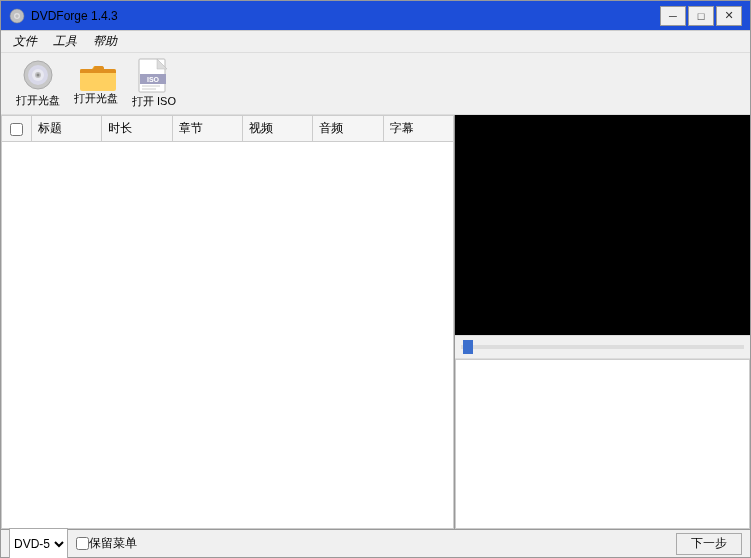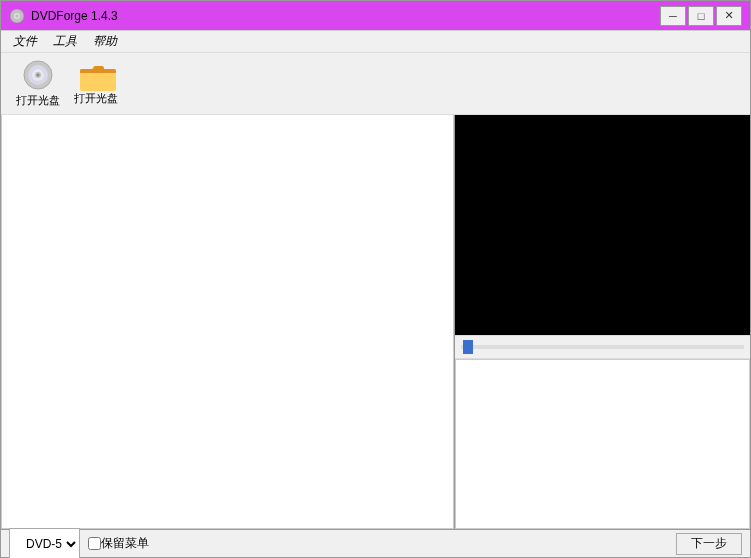--- a/index.html
+++ b/index.html
@@ -18,21 +18,21 @@
       height: 558px;
       background: #f0f0f0;
       border: 1px solid #999;
       display: flex;
       flex-direction: column;
     }
 
     
     .title-bar {
       height: 30px;
-      background: #d946ef;
+      background: #1d4ed8;
       display: flex;
       align-items: center;
       padding: 0 8px;
       border-bottom: 1px solid #ccc;
       flex-shrink: 0;
     }
     .title-bar-icon {
       width: 16px;
       height: 16px;
       margin-right: 6px;
@@ -230,21 +230,20 @@
       align-items: center;
       padding: 0 8px;
       gap: 8px;
       flex-shrink: 0;
     }
     .status-select {
       height: 32px;
       font-size: 12px;
       border: 1px solid #aaa;
       background: #fff;
-      padding-left: 12px;
     }
     .status-checkbox-label {
       display: flex;
       align-items: center;
       gap: 0;
       font-size: 12px;
       cursor: pointer;
     }
     .status-checkbox {
       width: 13px;
@@ -317,25 +316,58 @@
           <rect x="0" y="8" width="34" height="20" rx="2" fill="#f0a030"></rect>
           <rect x="0" y="8" width="34" height="20" rx="2" fill="#f5b840"></rect>
           <path d="M0 12 Q0 8 4 8 L12 8 L14 5 L20 5 Q24 5 24 8 L34 8 Q36 8 36 10 L36 26 Q36 28 34 28 L2 28 Q0 28 0 26 Z" fill="#f5b840"></path>
           <path d="M0 12 L36 12 L36 28 Q36 30 34 30 L2 30 Q0 30 0 28 Z" fill="#ffd060"></path>
           <path d="M0 10 Q0 8 2 8 L13 8 L15 5 L22 5 Q24 5 24 8 L34 8 Q36 8 36 10 L36 12 L0 12 Z" fill="#e09020"></path>
         </svg>
       </div>
       <span class="toolbar-btn-label">打开光盘</span>
     </div>
 
+    <div class="toolbar-btn">
+      <div class="toolbar-btn-icon iso-icon">
+        <svg width="30" height="36" viewBox="0 0 30 36">
+
+          <rect x="1" y="1" width="26" height="33" rx="1" fill="#fff" stroke="#bbb" stroke-width="1"></rect>
+
+          <path d="M19 1 L29 11 L19 11 Z" fill="#bbb"></path>
+          <path d="M19 1 L29 11 L19 11 Z" fill="#ddd" stroke="#bbb" stroke-width="0.5"></path>
+
+          <rect x="2" y="16" width="26" height="10" fill="#a0a0c0"></rect>
+          <text x="15" y="24" text-anchor="middle" font-size="7" fill="#fff" font-family="Arial" font-weight="bold">ISO</text>
+
+          <line x1="4" y1="28" x2="22" y2="28" stroke="#ccc" stroke-width="1"></line>
+          <line x1="4" y1="31" x2="18" y2="31" stroke="#ccc" stroke-width="1"></line>
+        </svg>
+      </div>
+      <span class="toolbar-btn-label">打开 ISO</span>
+    </div>
   </div>
 
   <div class="main-content">
 
     <div class="left-panel">
+      <table class="track-table">
+        <thead>
+          <tr>
+            <th>
+              <input type="checkbox" class="table-header-checkbox" style="">
+            </th>
+            <th>标题</th>
+            <th>时长</th>
+            <th>章节</th>
+            <th>视频</th>
+            <th>音频</th>
+            <th>字幕</th>
+          </tr>
+        </thead>
+      </table>
       <div class="table-scroll-area">
         
       </div>
     </div>
 
     <div class="right-panel">
 
       <div class="video-preview"></div>
 
       <div class="progress-bar-area">

